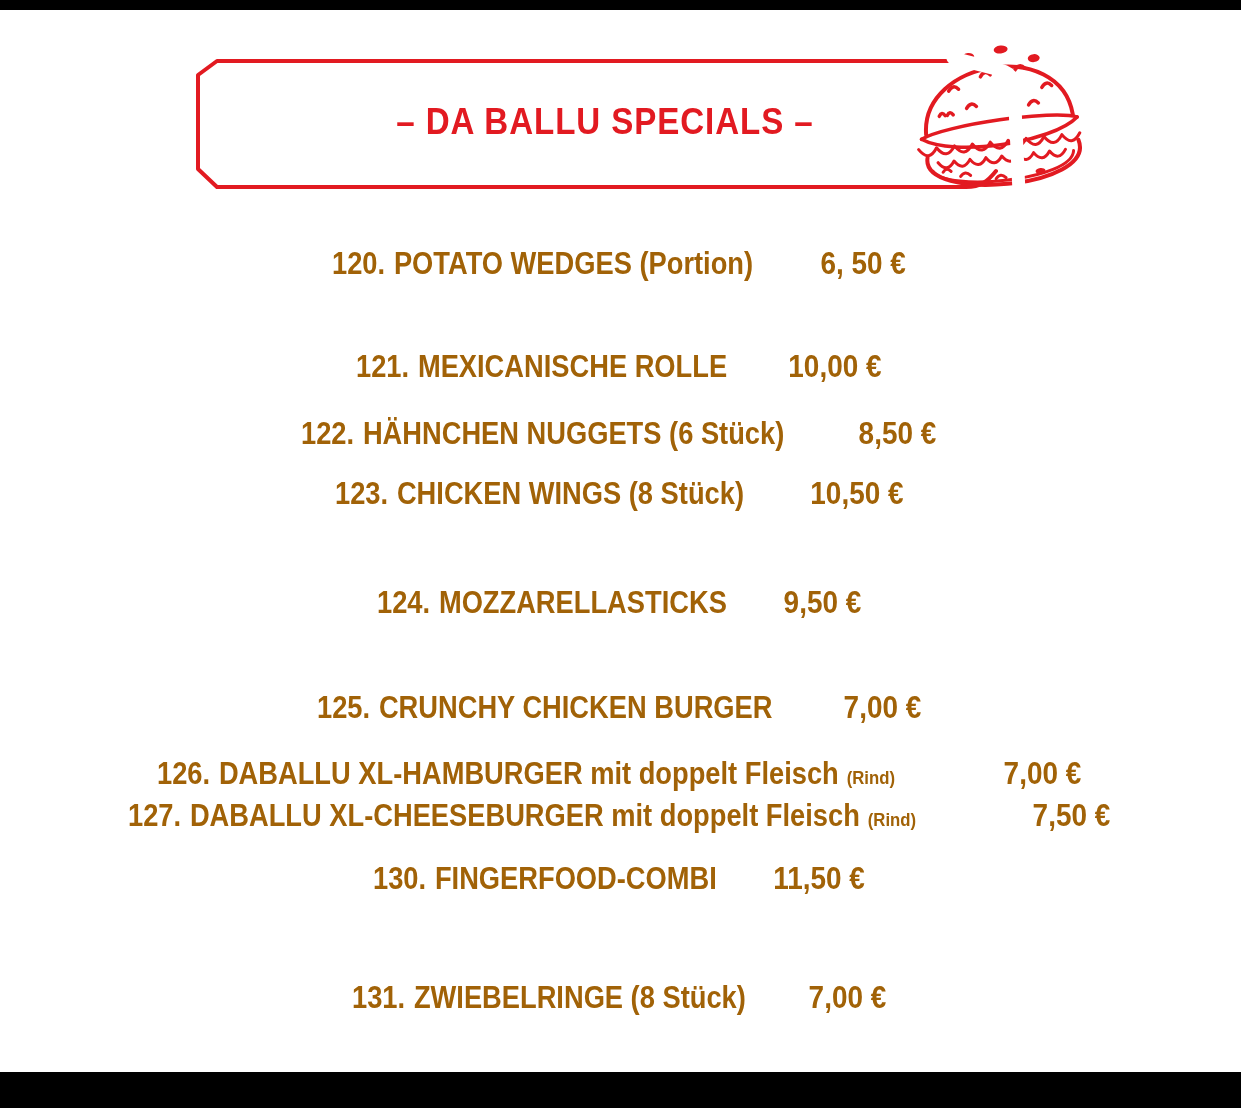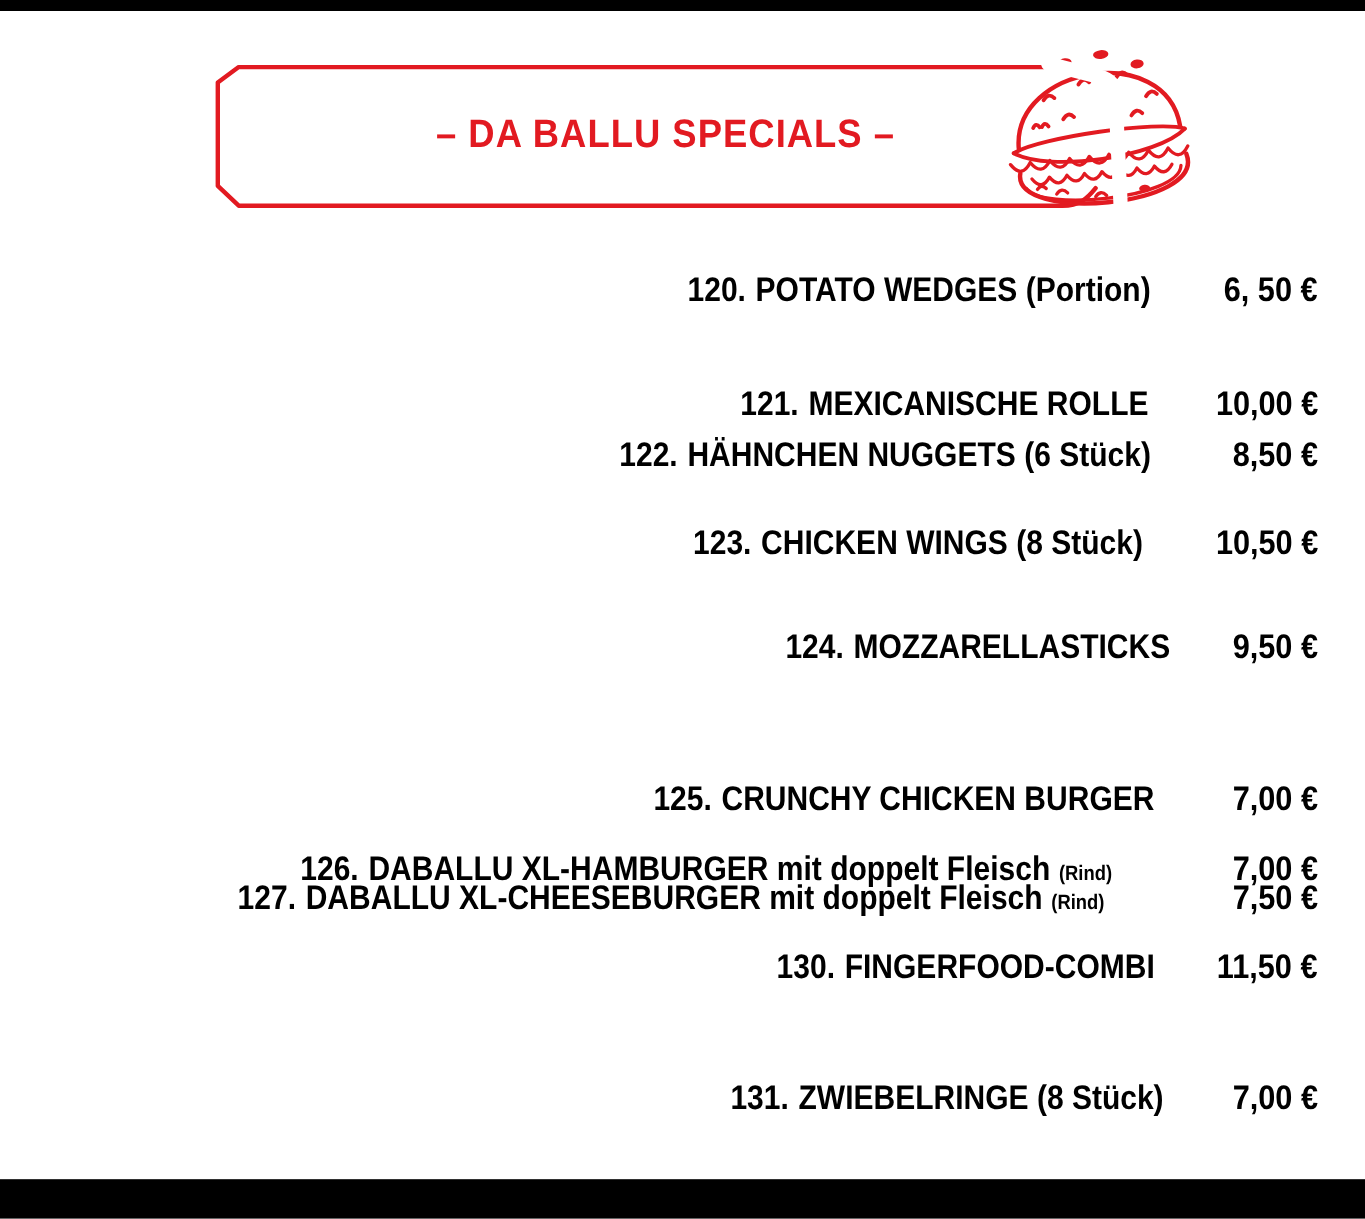--- a/index.html
+++ b/index.html
@@ -18,36 +18,36 @@
   .plaque-title{
     position:absolute;left:225px;top:100px;width:760px;
     text-align:center;color:#e21a21;
     font-size:36px;font-weight:bold;letter-spacing:1px;line-height:44px;
     transform:scaleX(0.92);transform-origin:50% 50%;
     white-space:nowrap;
   }
 
   .menu-row{
     position:absolute;left:40px;right:43px;
-    display:flex;justify-content:flex-end;align-items:baseline;
-    color:#000000;
+    display:flex;justify-content:center;align-items:baseline;
+    color:#a16207;
   }
   .item-name{
     display:inline-flex;align-items:baseline;white-space:nowrap;
     font-size:31px;font-weight:bold;
     transform:scaleX(0.88);transform-origin:0 100%;
   }
   .item-number{margin-right:10px;}
   .item-note{font-size:19px;font-weight:bold;margin-left:9px;}
   .item-price{
     white-space:nowrap;font-size:31px;font-weight:bold;
     transform:scaleX(0.9);transform-origin:100% 100%;
   }
-  .r0{top:246px}.r1{top:349px}.r2{top:396px}.r3{top:476px}.r4{top:570px}
-  .r5{top:708px}.r6{top:772px}.r7{top:798px}.r8{top:861px}.r9{top:980px}
+  .r0{top:246px}.r1{top:349px}.r2{top:416px}.r3{top:476px}.r4{top:585px}
+  .r5{top:690px}.r6{top:756px}.r7{top:798px}.r8{top:861px}.r9{top:980px}
 </style>
 </head>
 <body>
 
 <div class="bar top"></div>
 
 <svg class="header-svg" viewBox="0 0 1241 230" xmlns="http://www.w3.org/2000/svg">
 
   <path d="M 956 61 L 217 61 L 198 75 L 198 169 L 217 187 L 966 187 C 981 187 988 181 996 171" fill="none" stroke="#e21a21" stroke-width="4" stroke-linejoin="round" stroke-linecap="round"></path>
 

